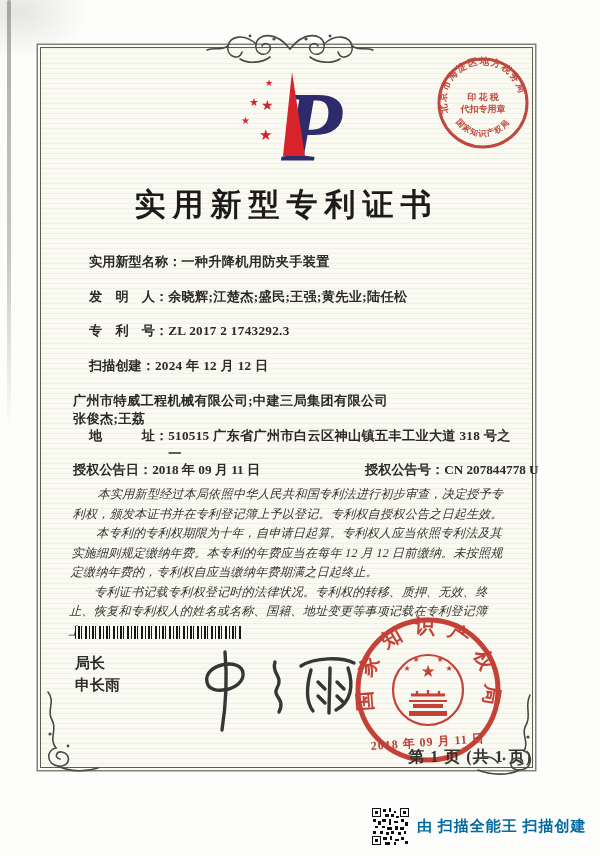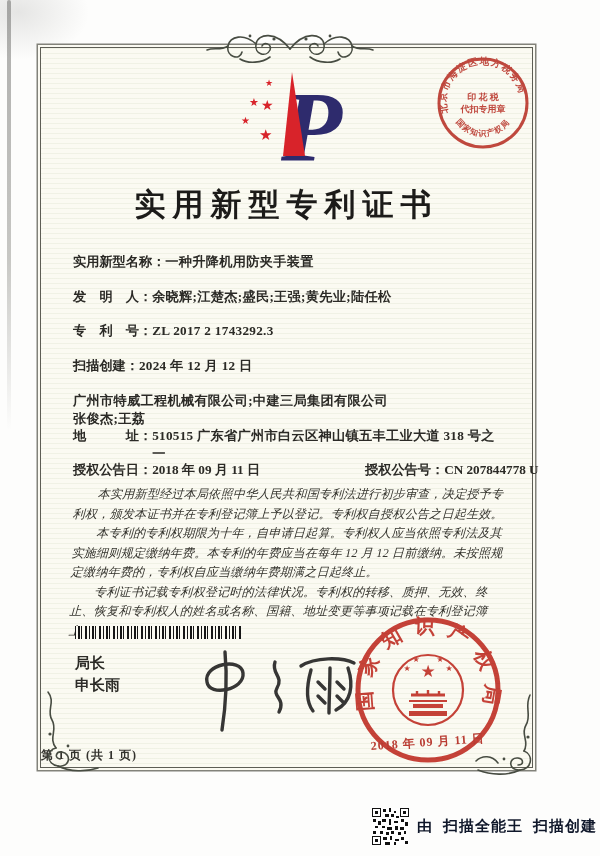--- a/index.html
+++ b/index.html
@@ -41,21 +41,21 @@
 
   .tax-seal{position:absolute;left:393px;top:6px;width:98px;height:98px;mix-blend-mode:multiply;opacity:.92;}
 
   .title{
     position:absolute;left:0;top:118px;width:100%;
     text-align:center;font-size:31px;font-weight:700;letter-spacing:7px;color:#1c1b19;margin-top:18px;
   }
 
   .fields{position:absolute;left:32px;top:0;width:440px;}
   .frow{position:absolute;display:flex;font-size:13.2px;line-height:18px;font-weight:600;color:#2b2a26;}
-  .flabel{flex:none;white-space:pre;}
+  .flabel{flex:none;white-space:pre;margin-left:16px;}
   .fvalue{white-space:pre-line;letter-spacing:.3px;}
   .grant-row{position:absolute;left:32px;top:413px;width:450px;font-size:13.2px;font-weight:600;color:#2b2a26;}
   .grant-right{position:absolute;left:292px;top:0;white-space:nowrap;}
   .grant-left{position:absolute;left:0;top:0;white-space:nowrap;}
 
   .body-text{
     position:absolute;left:30px;top:437px;width:438px;
     font-size:12.1px;line-height:19.5px;color:#35342e;
     font-style:italic;transform:skewX(-2deg);
     letter-spacing:.2px;font-weight:500;
@@ -73,36 +73,36 @@
 
   .director{
     position:absolute;left:34px;top:604px;
     font-size:15px;font-weight:700;line-height:22px;color:#2d2c28;
   }
   .signature{position:absolute;left:148px;top:596px;width:185px;height:95px;}
 
   .cnipa-seal{position:absolute;left:308px;top:563px;width:158px;height:158px;mix-blend-mode:multiply;opacity:.93;}
 
   .page-footer{
-    position:absolute;left:0;top:699px;width:100%;text-align:left;
-    font-size:12px;font-weight:600;letter-spacing:1px;color:#33322d;
+    position:absolute;left:0;top:699px;width:100%;text-align:right;
+    font-size:16px;font-weight:600;letter-spacing:1px;color:#33322d;
   }
 
   
   .orn{position:absolute;pointer-events:none;}
   .orn-top{left:204px;top:27px;width:172px;height:42px;}
   .orn-bl{left:40px;top:688px;width:62px;height:88px;}
   .orn-br{left:458px;top:693px;width:80px;height:84px;}
 
   
   .scan-credit{position:absolute;left:372px;top:808px;display:flex;align-items:center;gap:8px;}
   .qr{width:37px;height:37px;}
   .scan-credit-text{
-    font-family:Liberation Mono, monospace;
-    font-size:15px;font-weight:600;letter-spacing:1px;color:#0f172a;
+    font-family:Liberation Serif, serif;
+    font-size:15px;font-weight:600;letter-spacing:1px;color:#0369a1;
   }
 </style>
 </head>
 <body>
 
 <div class="stage">
 
   <div class="photo-edge-left"></div>
   <div class="photo-smudge"></div>
 

